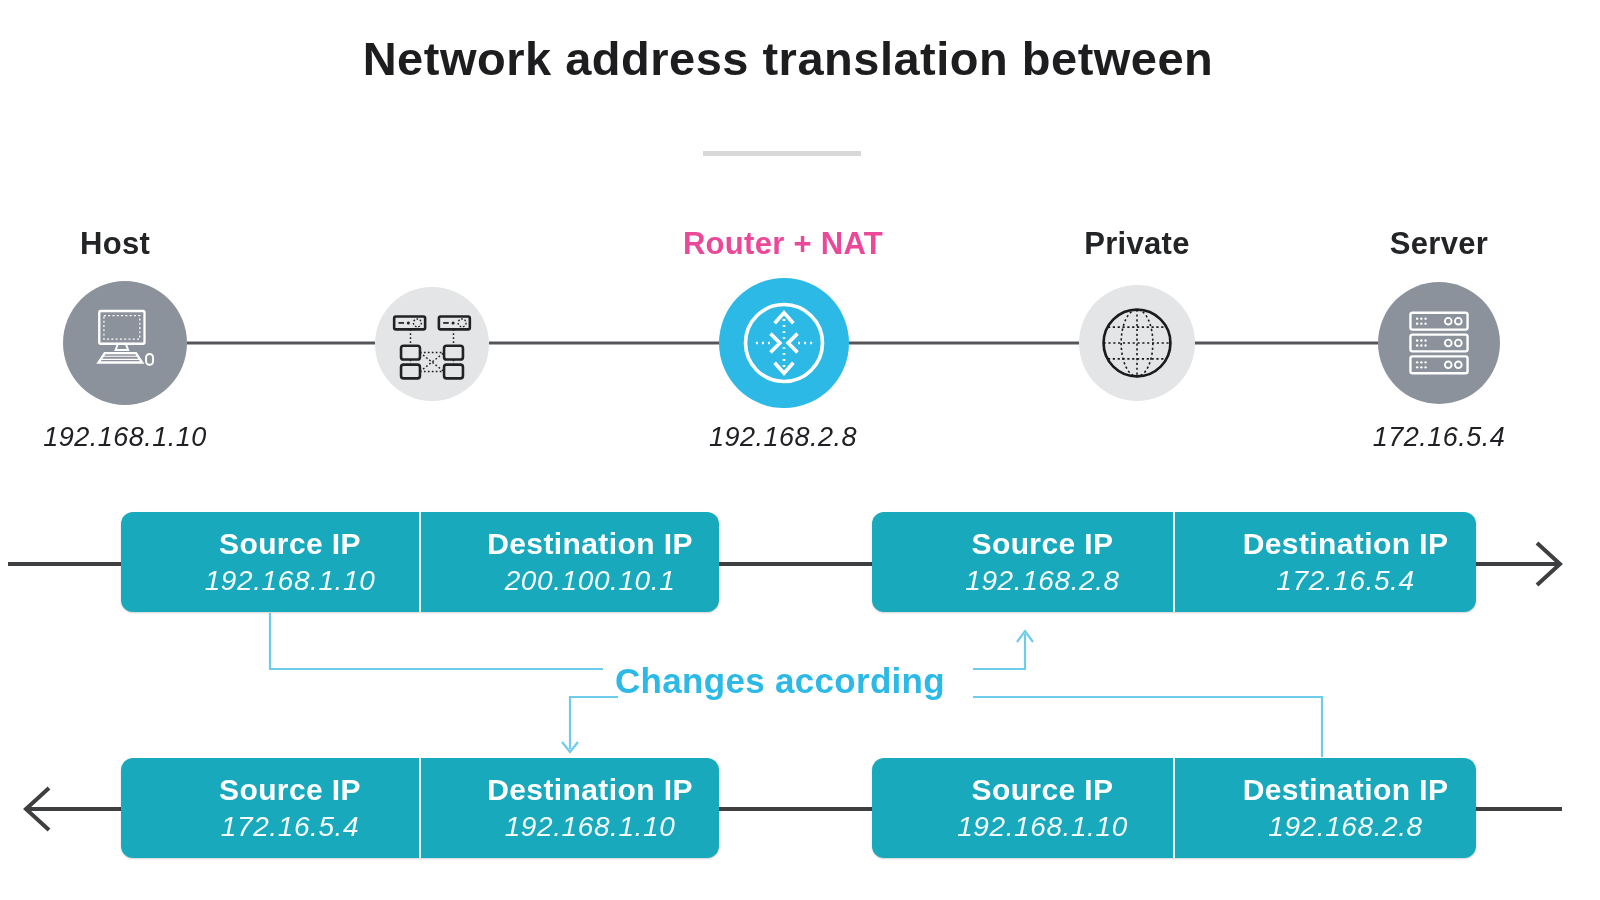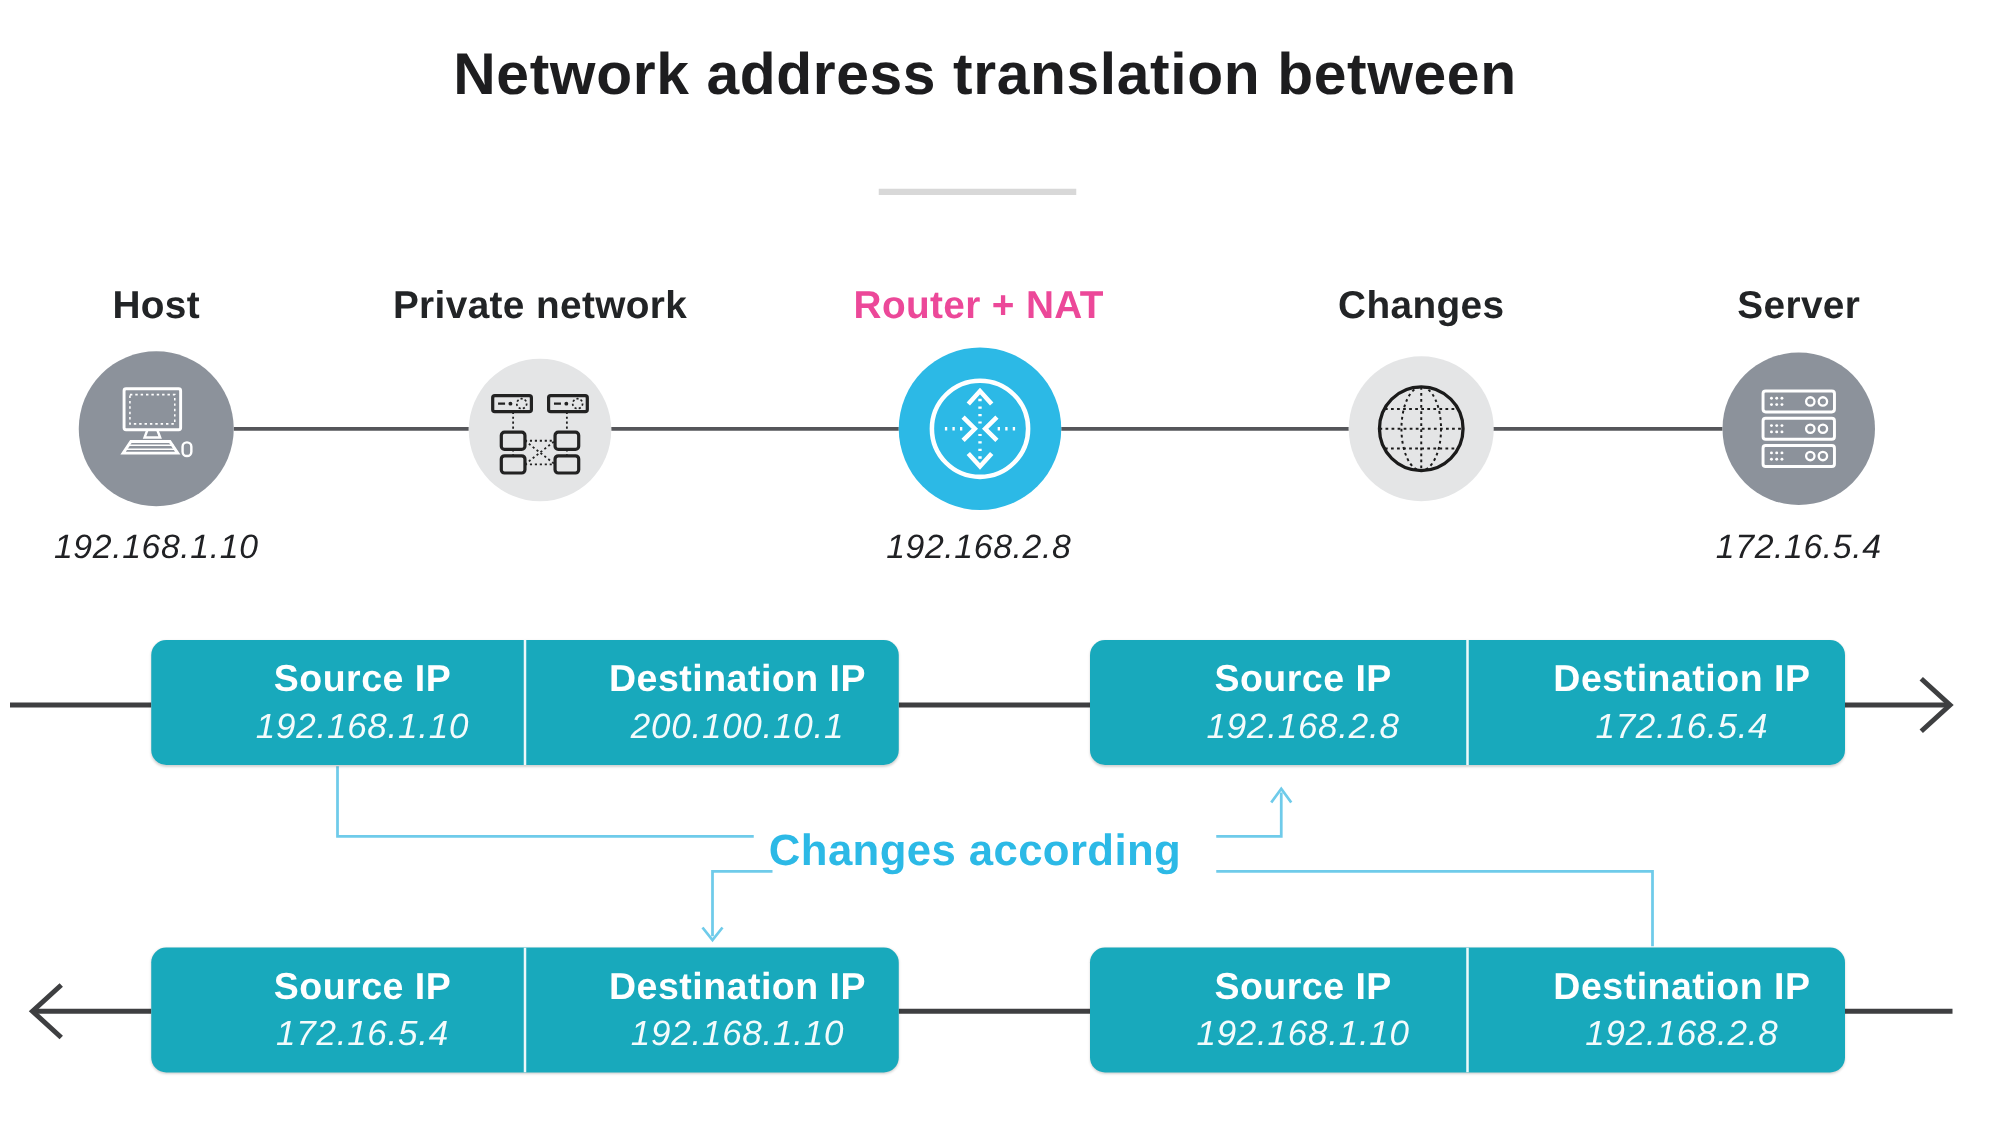--- a/index.html
+++ b/index.html
@@ -79,24 +79,23 @@
       <polyline points="562,742 570,752 578,742"></polyline>
       <path d="M973 697 H1322 V757"></path>
     </g>
   </svg>
 
   <div class="title">
     <div>Network address translation between</div>
   </div>
   <div class="title-divider"></div>
 
-  <div class="node-label" style="left:125px;top:226px">Host</div>
-  <div class="node-label" style="left:432px;top:226px">Private network</div>
+  <div class="node-label" style="left:115px;top:226px">Host</div>
   <div class="node-label cyan" style="left:783px;top:226px">Router + NAT</div>
-  <div class="node-label" style="left:1137px;top:226px">Changes</div>
+  <div class="node-label" style="left:1137px;top:226px">Private</div>
   <div class="node-label" style="left:1439px;top:226px">Server</div>
 
   <div class="node-circle dark" style="left:63px;top:281px;width:124px;height:124px">
     <svg width="78" height="70" viewBox="0 0 100 88" fill="none">
       <rect x="17" y="3" width="58" height="42" rx="2" stroke="#fff" stroke-width="3"></rect>
       <rect x="23" y="9" width="46" height="30" stroke="#fff" stroke-width="1.6" stroke-dasharray="2.5 3"></rect>
       <path d="M41 45 L38 53 H54 L51 45" stroke="#fff" stroke-width="2.5"></path>
       <path d="M24 57 H64 L72 69 H16 Z" stroke="#fff" stroke-width="3"></path>
       <path d="M22 61 H68 M20 65 H70" stroke="#fff" stroke-width="1.5"></path>
       <rect x="77" y="58" width="9" height="14" rx="4.5" stroke="#fff" stroke-width="2.5"></rect>

